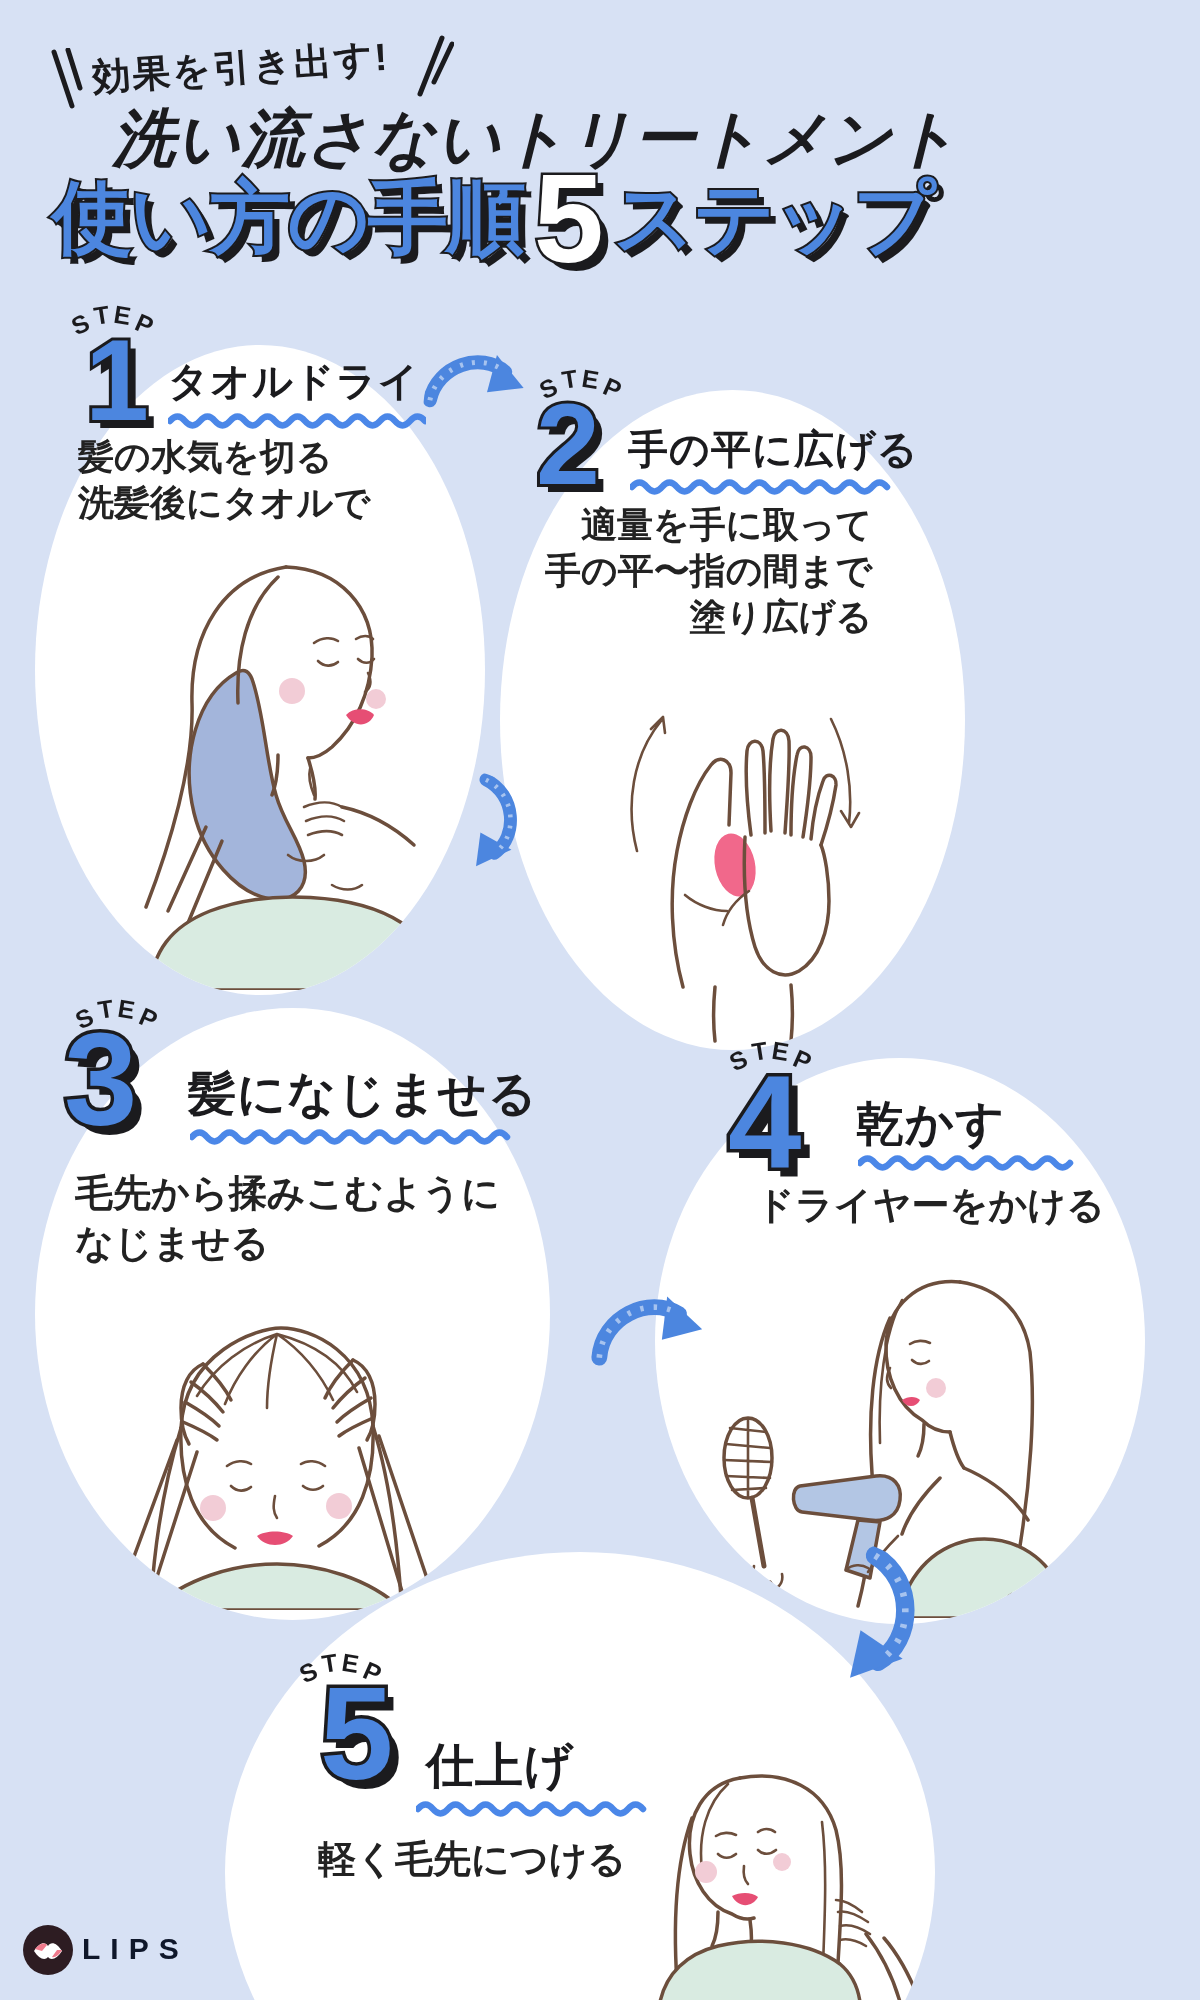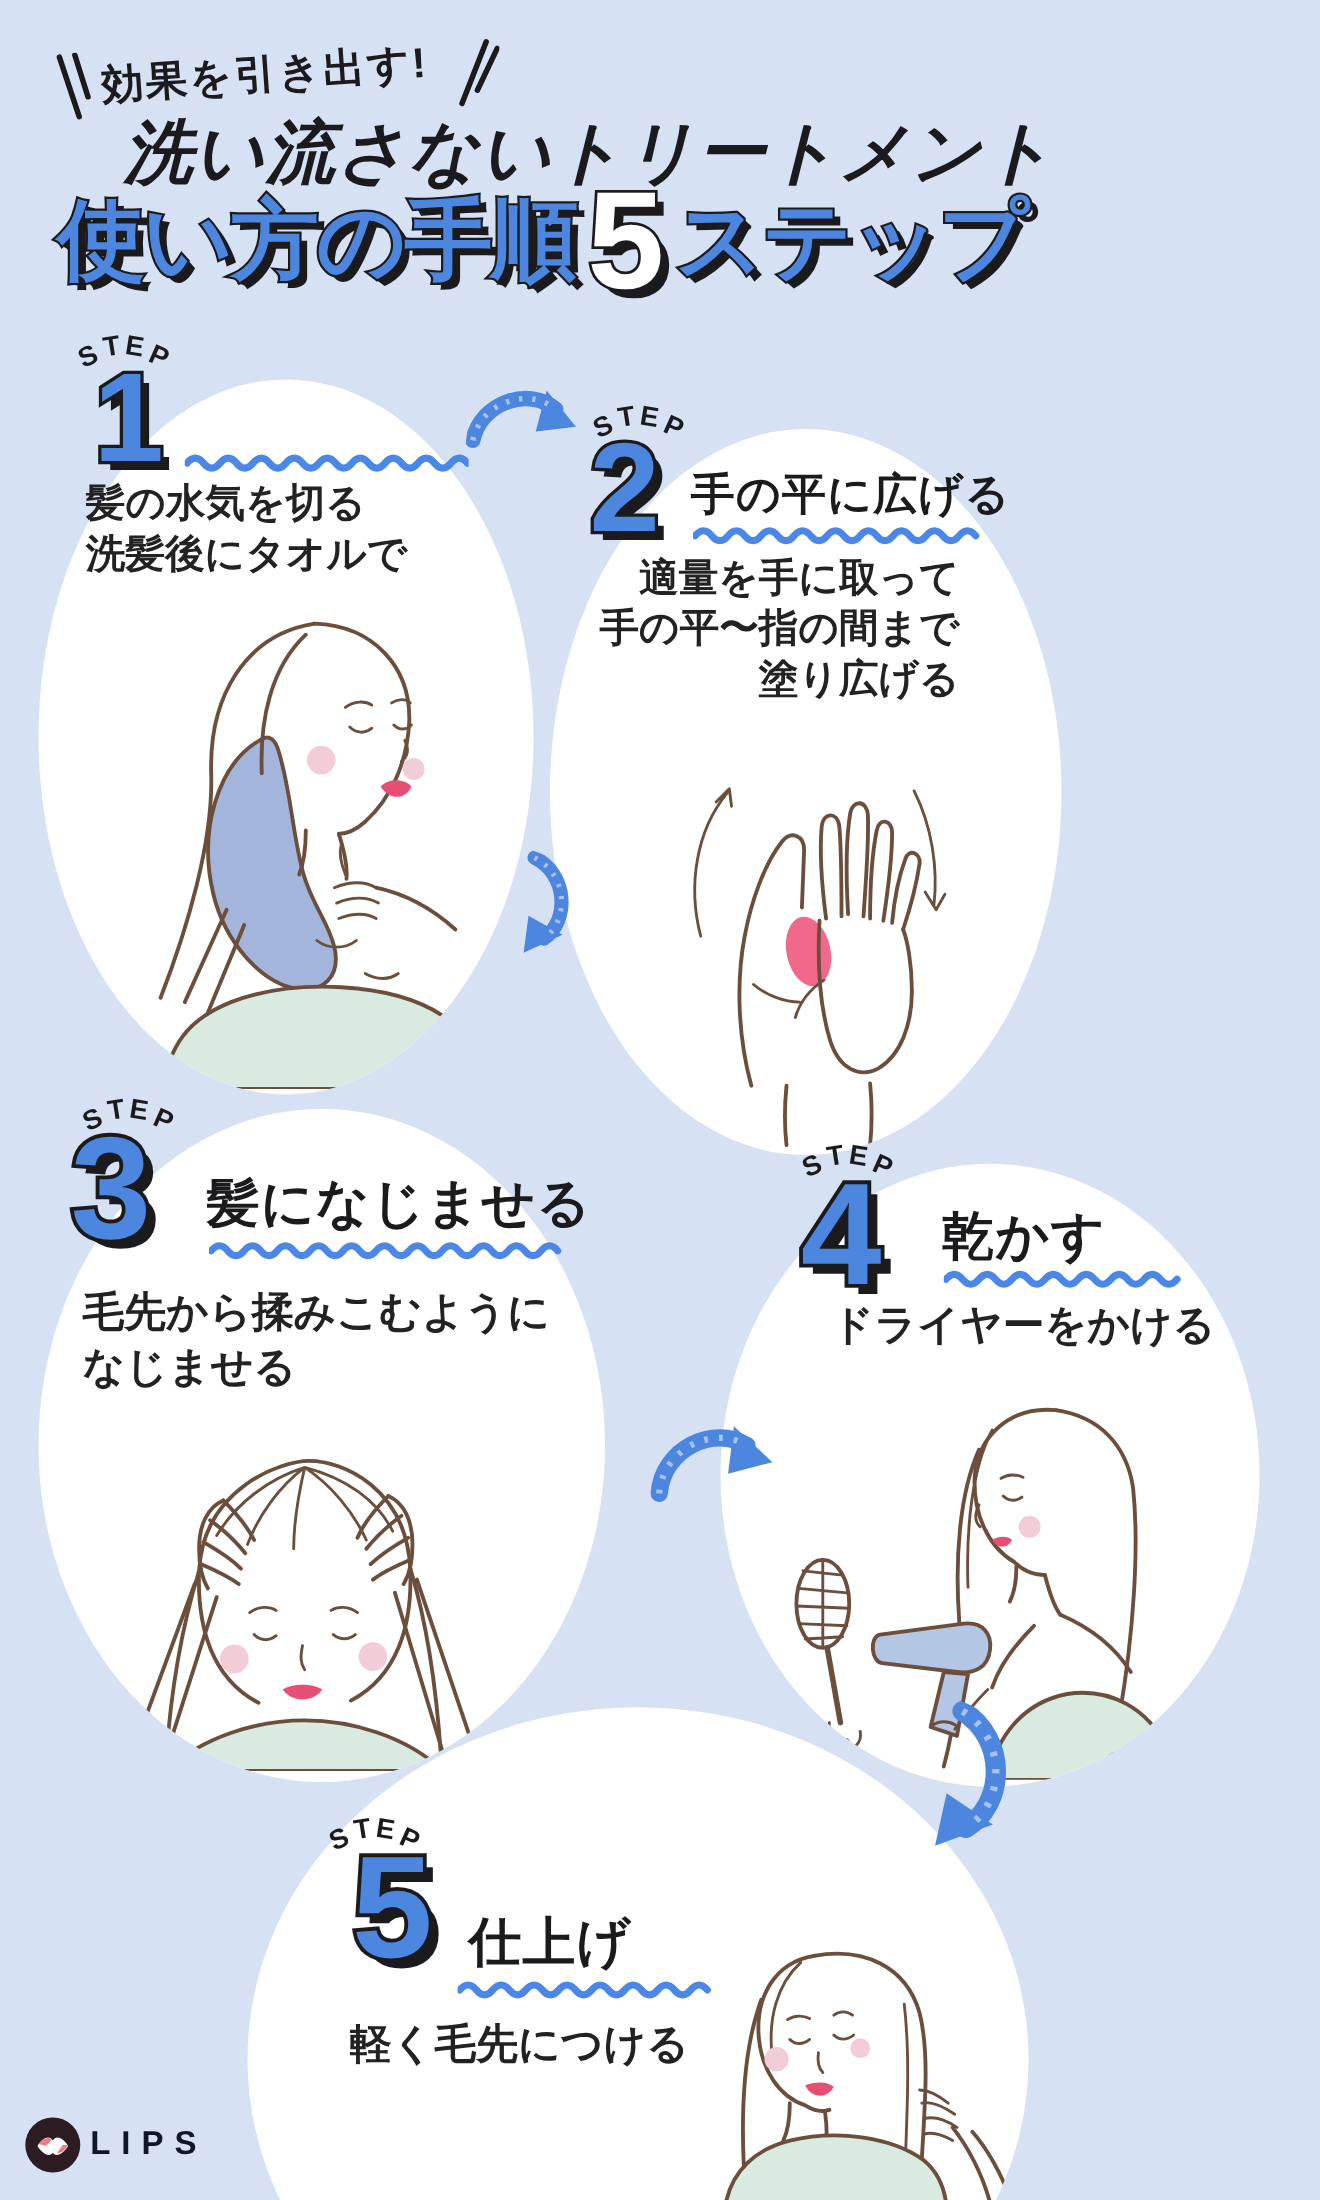--- a/index.html
+++ b/index.html
@@ -177,20 +177,21 @@
     <span class="sub-blue">ステップ</span>
   </div>
 
   <div class="abs step-arc" style="left:72px;top:300px;">
       <span style="transform: translateY(10px) rotate(-24deg);">S</span>
       <span style="transform: translateY(1px) rotate(-9deg);">T</span>
       <span style="transform: translateY(1px) rotate(9deg);">E</span>
       <span style="transform: translateY(10px) rotate(24deg);">P</span>
     </div>
   <div class="abs step-num num-s" style="left:85px;top:332px;">1</div>
+  <div class="abs step-title t-s" style="left:168px;top:354px;">タオルドライ</div>
   <svg class="abs" style="left:168px;top:408px;" width="258" height="26" viewBox="0 0 258 26">
       <path d="M2 13 Q 9.5 4 17 13 Q 24.5 22 32 13 Q 39.5 4 47 13 Q 54.5 22 62 13 Q 69.5 4 77 13 Q 84.5 22 92 13 Q 99.5 4 107 13 Q 114.5 22 122 13 Q 129.5 4 137 13 Q 144.5 22 152 13 Q 159.5 4 167 13 Q 174.5 22 182 13 Q 189.5 4 197 13 Q 204.5 22 212 13 Q 219.5 4 227 13 Q 234.5 22 242 13 Q 249.5 4 257 13" fill="none" stroke="var(--wave)" stroke-width="6.5" stroke-linecap="round"></path>
     </svg>
   <div class="abs step-body b-s" style="left:78px;top:434px;">
     <div>髪の水気を切る</div>
     <div>洗髪後にタオルで</div>
   </div>
 
   <div class="abs step-arc" style="left:540px;top:364px;">
       <span style="transform: translateY(10px) rotate(-24deg);">S</span>

